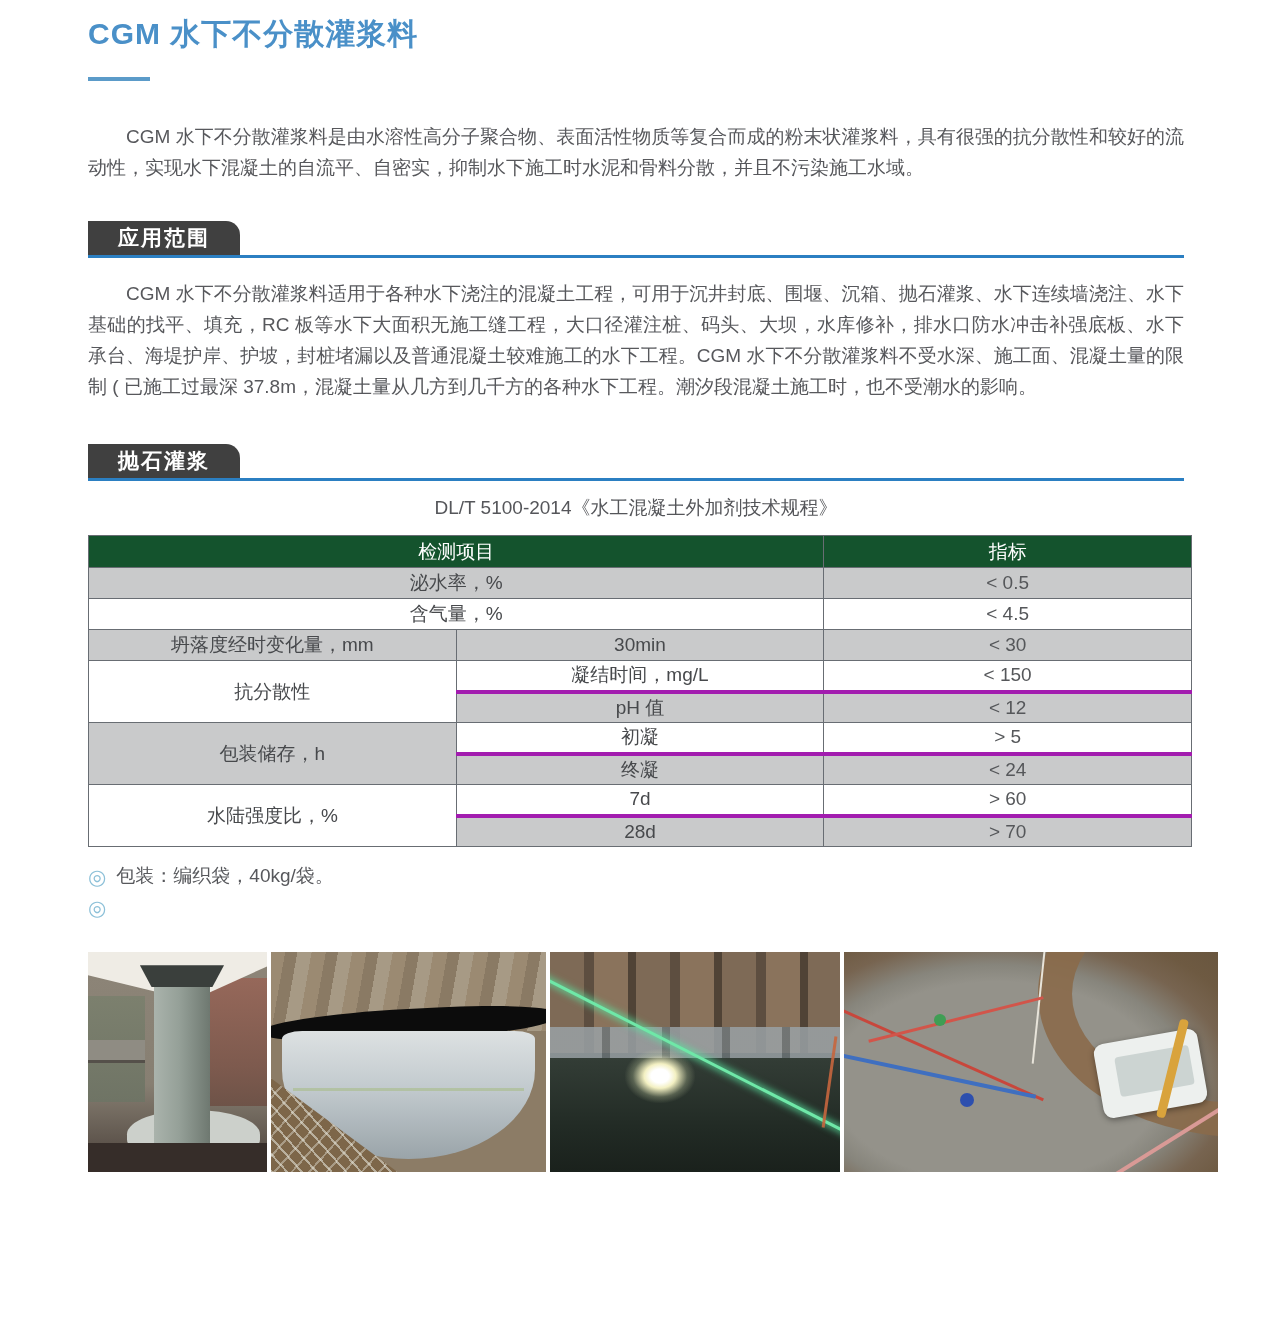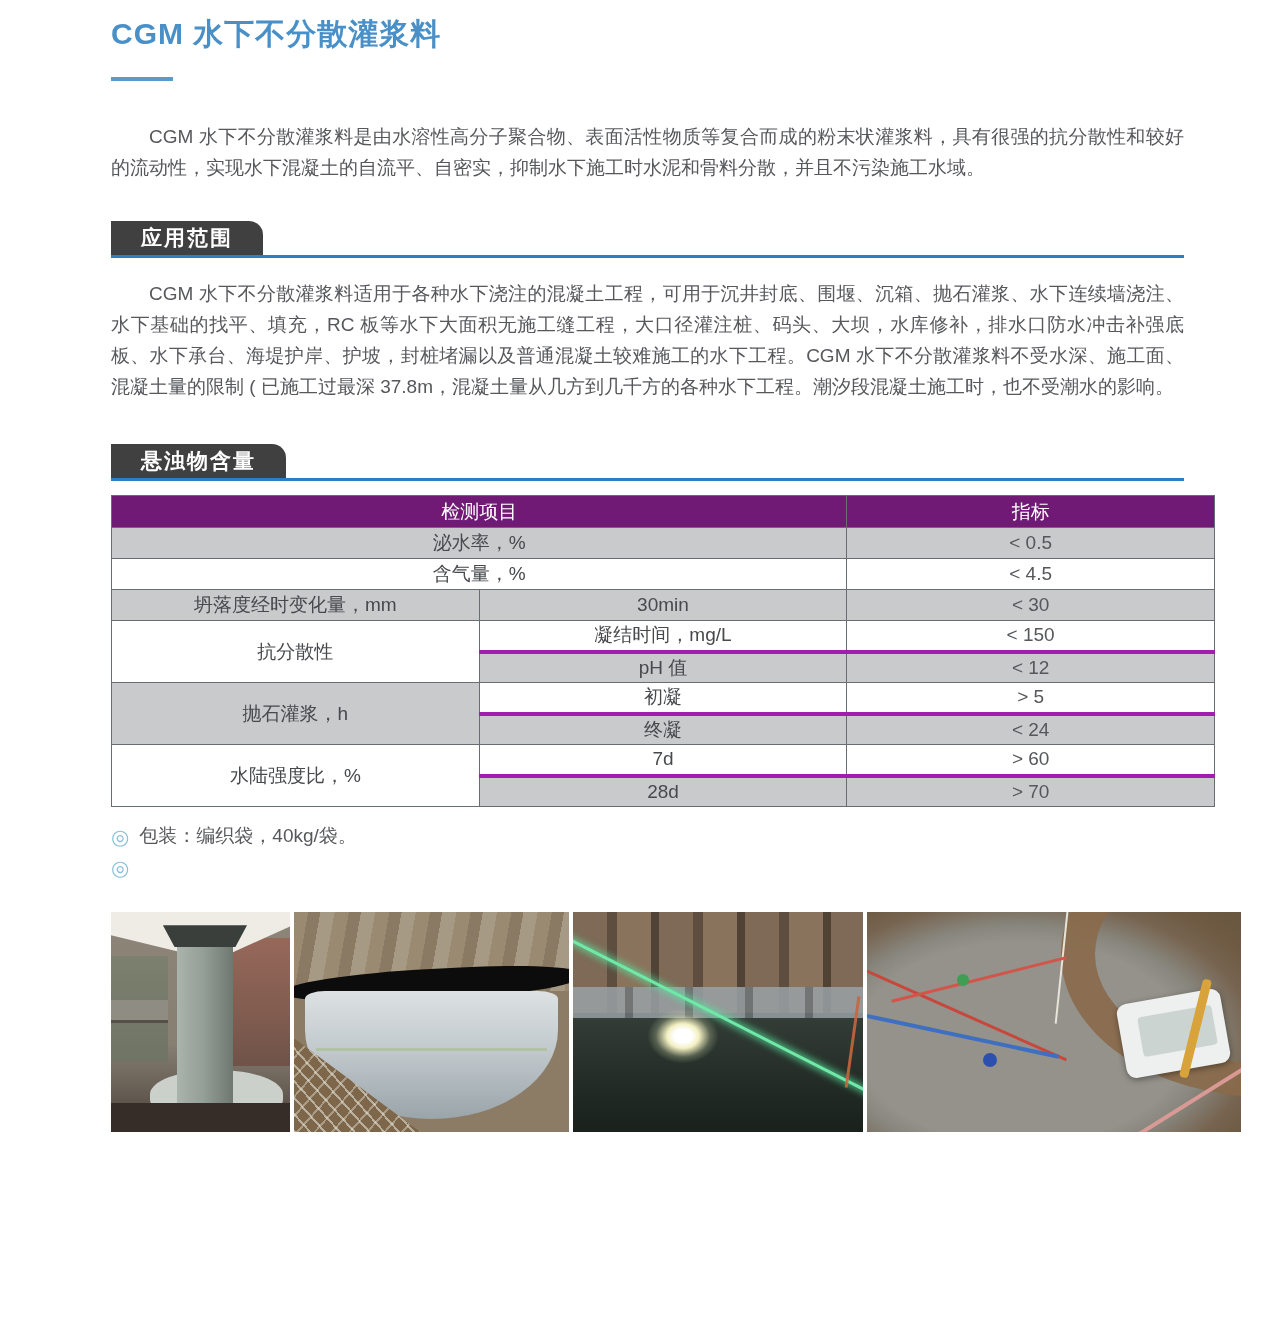--- a/index.html
+++ b/index.html
@@ -2,21 +2,21 @@
 <html lang="zh"><head>
 <meta charset="utf-8">
 <style>
   * { margin:0; padding:0; box-sizing:border-box; }
   html,body { background:#ffffff; }
   body {
     width:1280px; min-height:1344px;
     font-family:"Liberation Sans","DejaVu Sans",sans-serif;
     color:#57585c;
   }
-  .page { width:1272px; min-height:1344px; padding:12px 88px 40px 111px; position:relative; }
+  .page { width:1272px; min-height:1344px; padding:12px 88px 40px 88px; position:relative; }
 
   
   .doc-title { font-size:30px; font-weight:bold; color:#4a90c8; letter-spacing:1px; padding-top:2px; }
   .title-underline { width:62px; height:4px; background:#5b9bc9; margin-top:22px; }
 
   
   .para { font-size:19px; line-height:31px; text-align:justify; text-indent:2em; color:#57585c; }
   .intro { margin-top:40px; }
 
   
@@ -33,21 +33,21 @@
 
   
   .table-caption { margin-top:14px; text-align:center; font-size:19px; color:#55565a; }
   table.perf { width:1104px; margin-top:14px; border-collapse:collapse; table-layout:fixed; }
   table.perf col { width:33.33%; }
   table.perf th, table.perf td {
     height:31px; text-align:center; vertical-align:middle;
     font-size:19px; font-weight:normal;
     border:1px solid #686d73;
   }
-  table.perf th { background:#701a75; color:#ffffff; height:32px; }
+  table.perf th { background:#14532d; color:#ffffff; height:32px; }
   td.c-g { background:#c9cacb; color:#47494c; }
   td.c-w { background:#ffffff; color:#47494c; }
   td.val { color:#55575a; }
   tr.sub td { border-top:4px solid #a21caf; }
 
   
   .bullets { margin-top:16px; }
   .bullet-row { display:flex; align-items:center; margin-top:8px; font-size:19px; color:#57585c; }
   .ring-icon { color:#8cc0d8; font-size:21px; margin-right:10px; line-height:1; }
 
@@ -129,22 +129,23 @@
   <div class="title-underline"></div>
 
   <p class="para intro">CGM 水下不分散灌浆料是由水溶性高分子聚合物、表面活性物质等复合而成的粉末状灌浆料，具有很强的抗分散性和较好的流动性，实现水下混凝土的自流平、自密实，抑制水下施工时水泥和骨料分散，并且不污染施工水域。</p>
 
   <div class="section-head mt-app">
     <span class="badge">应用范围</span>
   </div>
   <p class="para section-body">CGM 水下不分散灌浆料适用于各种水下浇注的混凝土工程，可用于沉井封底、围堰、沉箱、抛石灌浆、水下连续墙浇注、水下基础的找平、填充，RC 板等水下大面积无施工缝工程，大口径灌注桩、码头、大坝，水库修补，排水口防水冲击补强底板、水下承台、海堤护岸、护坡，封桩堵漏以及普通混凝土较难施工的水下工程。CGM 水下不分散灌浆料不受水深、施工面、混凝土量的限制 ( 已施工过最深 37.8m，混凝土量从几方到几千方的各种水下工程。潮汐段混凝土施工时，也不受潮水的影响。</p>
 
   <div class="section-head mt-perf">
-    <span class="badge">悬浊物含量</span>
-  </div>
+    <span class="badge">抛石灌浆</span>
+  </div>
+  <div class="table-caption">DL/T 5100-2014《水工混凝土外加剂技术规程》</div>
 
   <table class="perf">
     <colgroup>
         <col>
         <col>
         <col>
       </colgroup>
     <thead>
       <tr>
         <th colspan="2">检测项目</th>
@@ -168,21 +169,21 @@
       <tr>
         <td rowspan="2" class="c-w">抗分散性</td>
         <td class="c-w">凝结时间，mg/L</td>
         <td class="c-w val">&lt; 150</td>
       </tr>
       <tr class="sub">
         <td class="c-g">pH 值</td>
         <td class="c-g val">&lt; 12</td>
       </tr>
       <tr>
-        <td rowspan="2" class="c-g">抛石灌浆，h</td>
+        <td rowspan="2" class="c-g">包装储存，h</td>
         <td class="c-w">初凝</td>
         <td class="c-w val">&gt; 5</td>
       </tr>
       <tr class="sub">
         <td class="c-g">终凝</td>
         <td class="c-g val">&lt; 24</td>
       </tr>
       <tr>
         <td rowspan="2" class="c-w">水陆强度比，%</td>
         <td class="c-w">7d</td>

